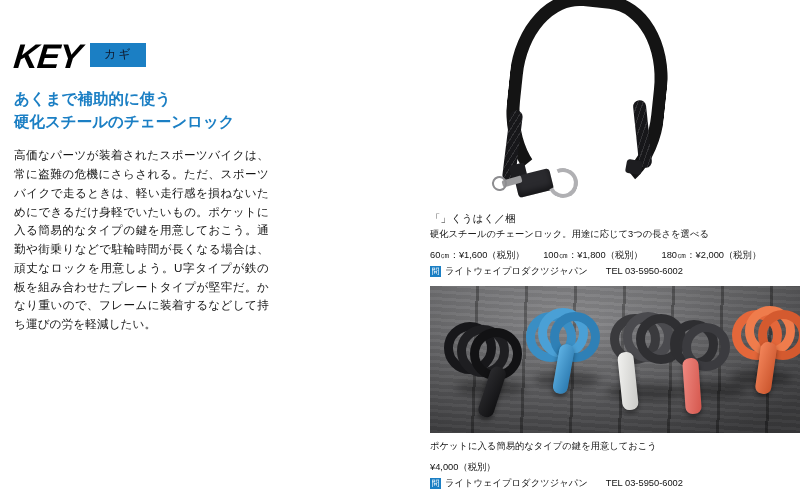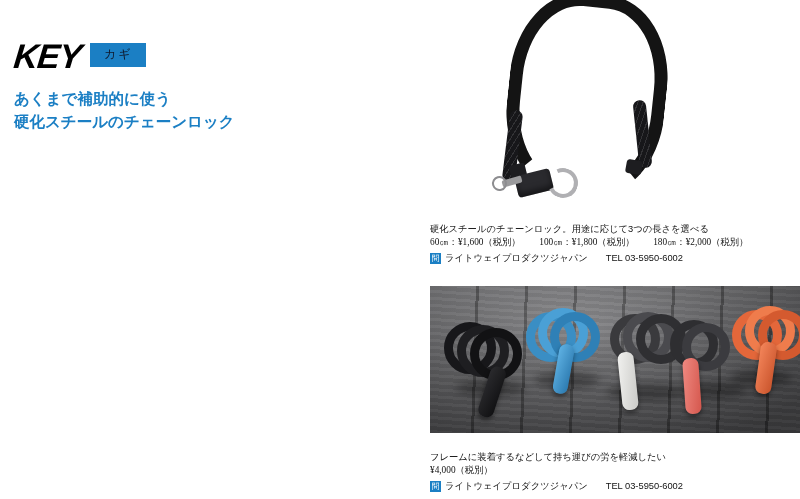--- a/index.html
+++ b/index.html
@@ -79,25 +79,24 @@
     margin-top: 5px;
     font-size: 9.3px;
     line-height: 1.45;
     color: #111111;
   }
   .caption .cap-title {
     font-size: 10.3px;
     letter-spacing: 0.3px;
   }
   .caption .cap-desc {
-    margin-top: 18px;
+    margin-top: 1px;
   }
   .caption .cap-price {
-    margin-top: 0px;
-    font-family: Liberation Serif, serif;
+    margin-top: 8px;
   }
   .contact {
     margin-top: 2px;
     display: flex;
     align-items: center;
     gap: 4px;
     font-size: 9.3px;
   }
   .contact .mark {
     display: inline-block;
@@ -285,20 +284,21 @@
     <div class="title-row">
       <div class="key-title">KEY</div>
       <div class="kana-badge">カギ</div>
     </div>
 
     <div class="lead">
       <div>あくまで補助的に使う</div>
       <div>硬化スチールのチェーンロック</div>
     </div>
 
+    <div class="body-text">高価なパーツが装着されたスポーツバイクは、常に盗難の危機にさらされる。ただ、スポーツバイクで走るときは、軽い走行感を損ねないためにできるだけ身軽でいたいもの。ポケットに入る簡易的なタイプの鍵を用意しておこう。通勤や街乗りなどで駐輪時間が長くなる場合は、頑丈なロックを用意しよう。U字タイプが鉄の板を組み合わせたプレートタイプが堅牢だ。かなり重いので、フレームに装着するなどして持ち運びの労を軽減したい。</div>
   </div>
 
   <div class="prod" style="left:430px; top:0px; width:370px;">
 
     <div class="prod-photo photo1" style="position:relative; left:0; top:0;">
       <div class="chain-loop">
         <div class="chain-tex"></div>
       </div>
       <div class="chain-seg chain-left">
         <div class="chain-tex"></div>
@@ -308,20 +308,21 @@
       </div>
       <div class="chain-end-l"></div>
       <div class="chain-end-r"></div>
       <div class="lock-body"></div>
       <div class="lock-shackle"></div>
       <div class="lock-key"></div>
       <div class="lock-keyring"></div>
     </div>
 
     <div class="caption" style="position:relative; margin-top:7px;">
+      <div class="cap-title">「」くうはく／梱</div>
       <div class="cap-desc">硬化スチールのチェーンロック。用途に応じて3つの長さを選べる</div>
       <div class="cap-price">60㎝：¥1,600（税別）　　100㎝：¥1,800（税別）　　180㎝：¥2,000（税別）</div>
       <div class="contact">
         <span class="mark">問</span>
         <span>ライトウェイプロダクツジャパン</span>
         <span class="tel-gap"></span>
         <span>TEL 03-5950-6002</span>
       </div>
     </div>
   </div>
@@ -367,21 +368,21 @@
 
       <div class="coil c-orange">
         <div class="coil-ring" style="left:0px;  top:4px;  width:32px; height:32px; border:9px solid #e4673a;"></div>
         <div class="coil-ring" style="left:13px; top:0px;  width:32px; height:32px; border:9px solid #ef7c4c;"></div>
         <div class="coil-ring" style="left:26px; top:4px;  width:32px; height:32px; border:9px solid #d45a2f;"></div>
         <div class="handle" style="left:26px; top:36px; width:16px; height:52px; background:linear-gradient(100deg,#f4855a,#c9542c); transform:rotate(8deg);"></div>
       </div>
     </div>
 
     <div class="caption" style="position:relative; margin-top:7px;">
-      <div class="cap-desc">フレームに装着するなどして持ち運びの労を軽減したい</div>
+      <div class="cap-desc">ポケットに入る簡易的なタイプの鍵を用意しておこう</div>
       <div class="cap-price">¥4,000（税別）</div>
       <div class="contact">
         <span class="mark">問</span>
         <span>ライトウェイプロダクツジャパン</span>
         <span class="tel-gap"></span>
         <span>TEL 03-5950-6002</span>
       </div>
     </div>
   </div>
 

